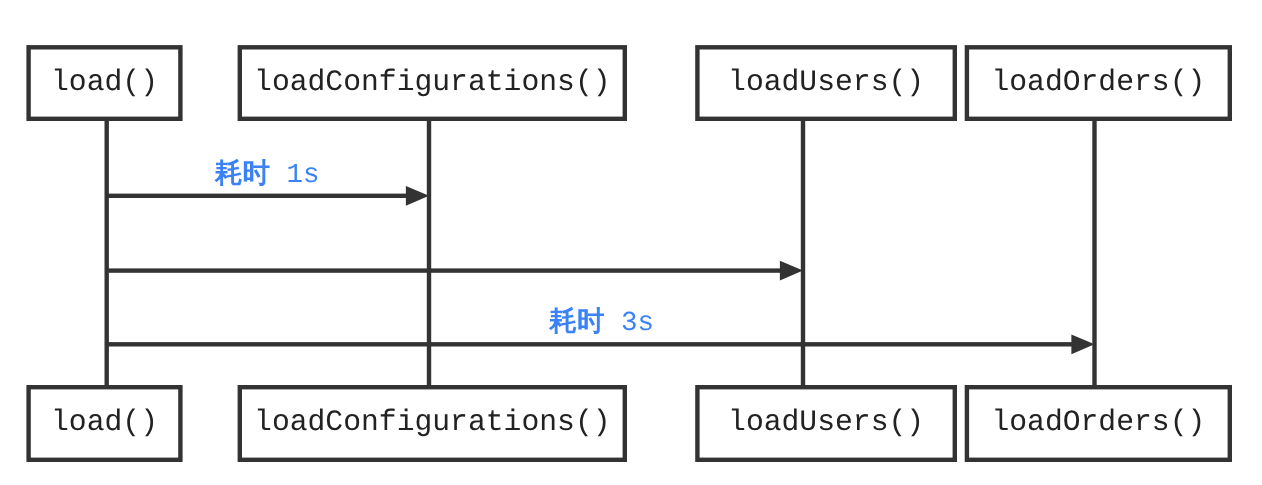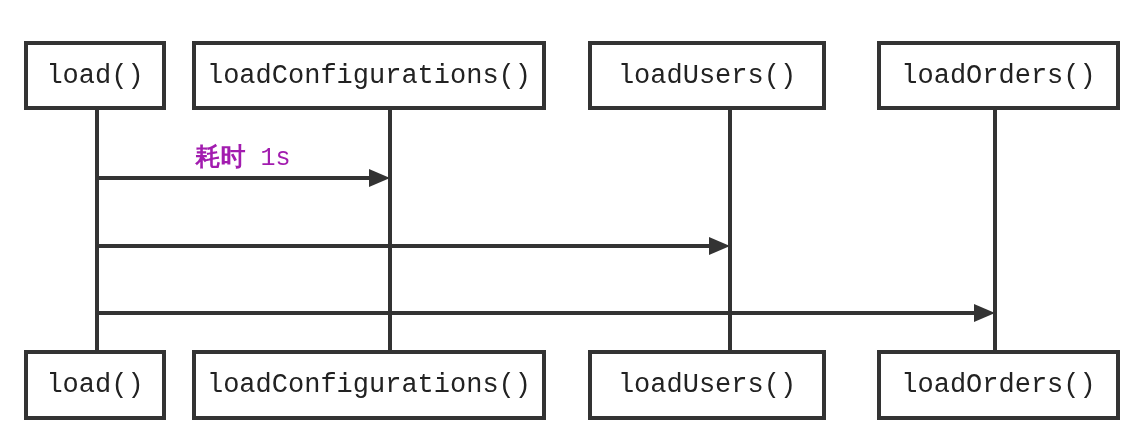--- a/index.html
+++ b/index.html
@@ -26,22 +26,22 @@
     align-items: center;
     justify-content: center;
     font-size: 27px;
     letter-spacing: 0px;
     white-space: nowrap;
     z-index: 3;
   }
   .row-top    { top: 41px;  height: 69px; }
   .row-bottom { top: 350px; height: 70px; }
   .b1 { left: 24px;  width: 142px; }
-  .b2 { left: 192px; width: 354px; }
-  .b3 { left: 588px; width: 238px; }
+  .b2 { left: 216px; width: 354px; }
+  .b3 { left: 632px; width: 238px; }
   .b4 { left: 877px; width: 243px; }
 
   
   .lifeline {
     position: absolute;
     top: 106px;
     height: 248px;
     width: 4px;
     background: #333333;
     z-index: 1;
@@ -79,21 +79,21 @@
   .a2 { left: 97px; top: 237px; width: 633px; }
   .a3 { left: 97px; top: 304px; width: 898px; }
 
   
   .msg-label {
     position: absolute;
     transform: translateX(-50%);
     white-space: nowrap;
     font-size: 25px;
     z-index: 4;
-    color: #a21caf;
+    color: #3b82f6;
   }
   .msg-label .cjk {
     font-family: "Liberation Sans", "DejaVu Sans", sans-serif;
     font-weight: bold;
   }
   .msg-label .val {
     font-family: "Liberation Mono", "DejaVu Sans Mono", monospace;
   }
   .m1 { left: 243px; top: 140px; }
   .m2 { left: 414px; top: 208px; }
@@ -132,20 +132,24 @@
   </div>
   <div class="arrow a3">
     <div class="shaft"></div>
     <div class="head"></div>
   </div>
 
   <div class="msg-label m1">
     <span class="cjk">耗时</span>
     <span class="val">1s</span>
   </div>
+  <div class="msg-label m3">
+    <span class="cjk">耗时</span>
+    <span class="val">3s</span>
+  </div>
 
   <div class="pbox row-bottom b1">
     <span>load()</span>
   </div>
   <div class="pbox row-bottom b2">
     <span>loadConfigurations()</span>
   </div>
   <div class="pbox row-bottom b3">
     <span>loadUsers()</span>
   </div>

